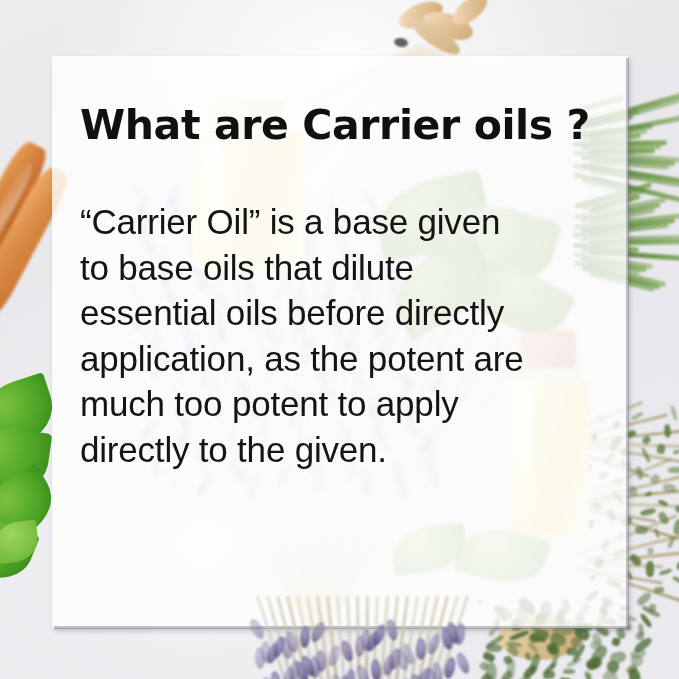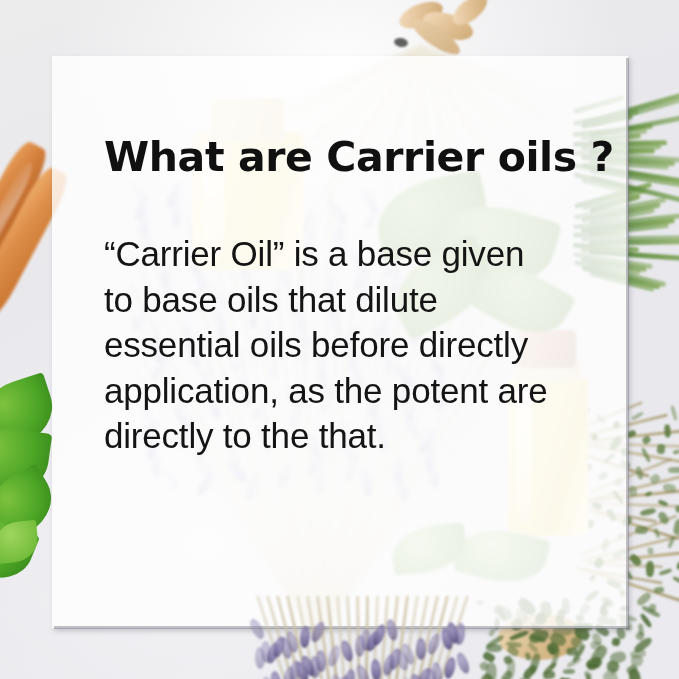--- a/index.html
+++ b/index.html
@@ -373,24 +373,23 @@
     left: 54px; top: 626px;
     width: 576px; height: 3px;
     z-index: 31;
     background: rgba(120,120,130,0.45);
   }
 
   
   .copy {
     position: absolute;
     left: 80px;
-    top: 136px;
+    top: 104px;
     width: 530px;
     z-index: 50;
-    margin-left: 24px;
   }
   .headline {
     margin: 0;
     font-family: "DejaVu Sans", sans-serif;
     font-weight: 700;
     font-size: 41px;
     line-height: 1.06;
     letter-spacing: -0.4px;
     color: #101010;
     white-space: nowrap;
@@ -957,17 +956,18 @@
       <i style="left: 77px; top: 47px; width: 12px; height: 11px; transform: rotate(49deg); opacity: 0.88;"></i>
     </div>
 
   <div class="copy">
     <h1 class="headline">What are Carrier oils ?</h1>
     <p class="bodycopy">
       <span class="ln">“Carrier Oil” is a base given</span>
       <span class="ln">to base oils that dilute</span>
       <span class="ln">essential oils before directly</span>
       <span class="ln">application, as the potent are</span>
-      <span class="ln">directly to the that.</span>
+      <span class="ln">much too potent to apply</span>
+      <span class="ln">directly to the given.</span>
     </p>
   </div>
 
 </div>
 
 </body></html>

